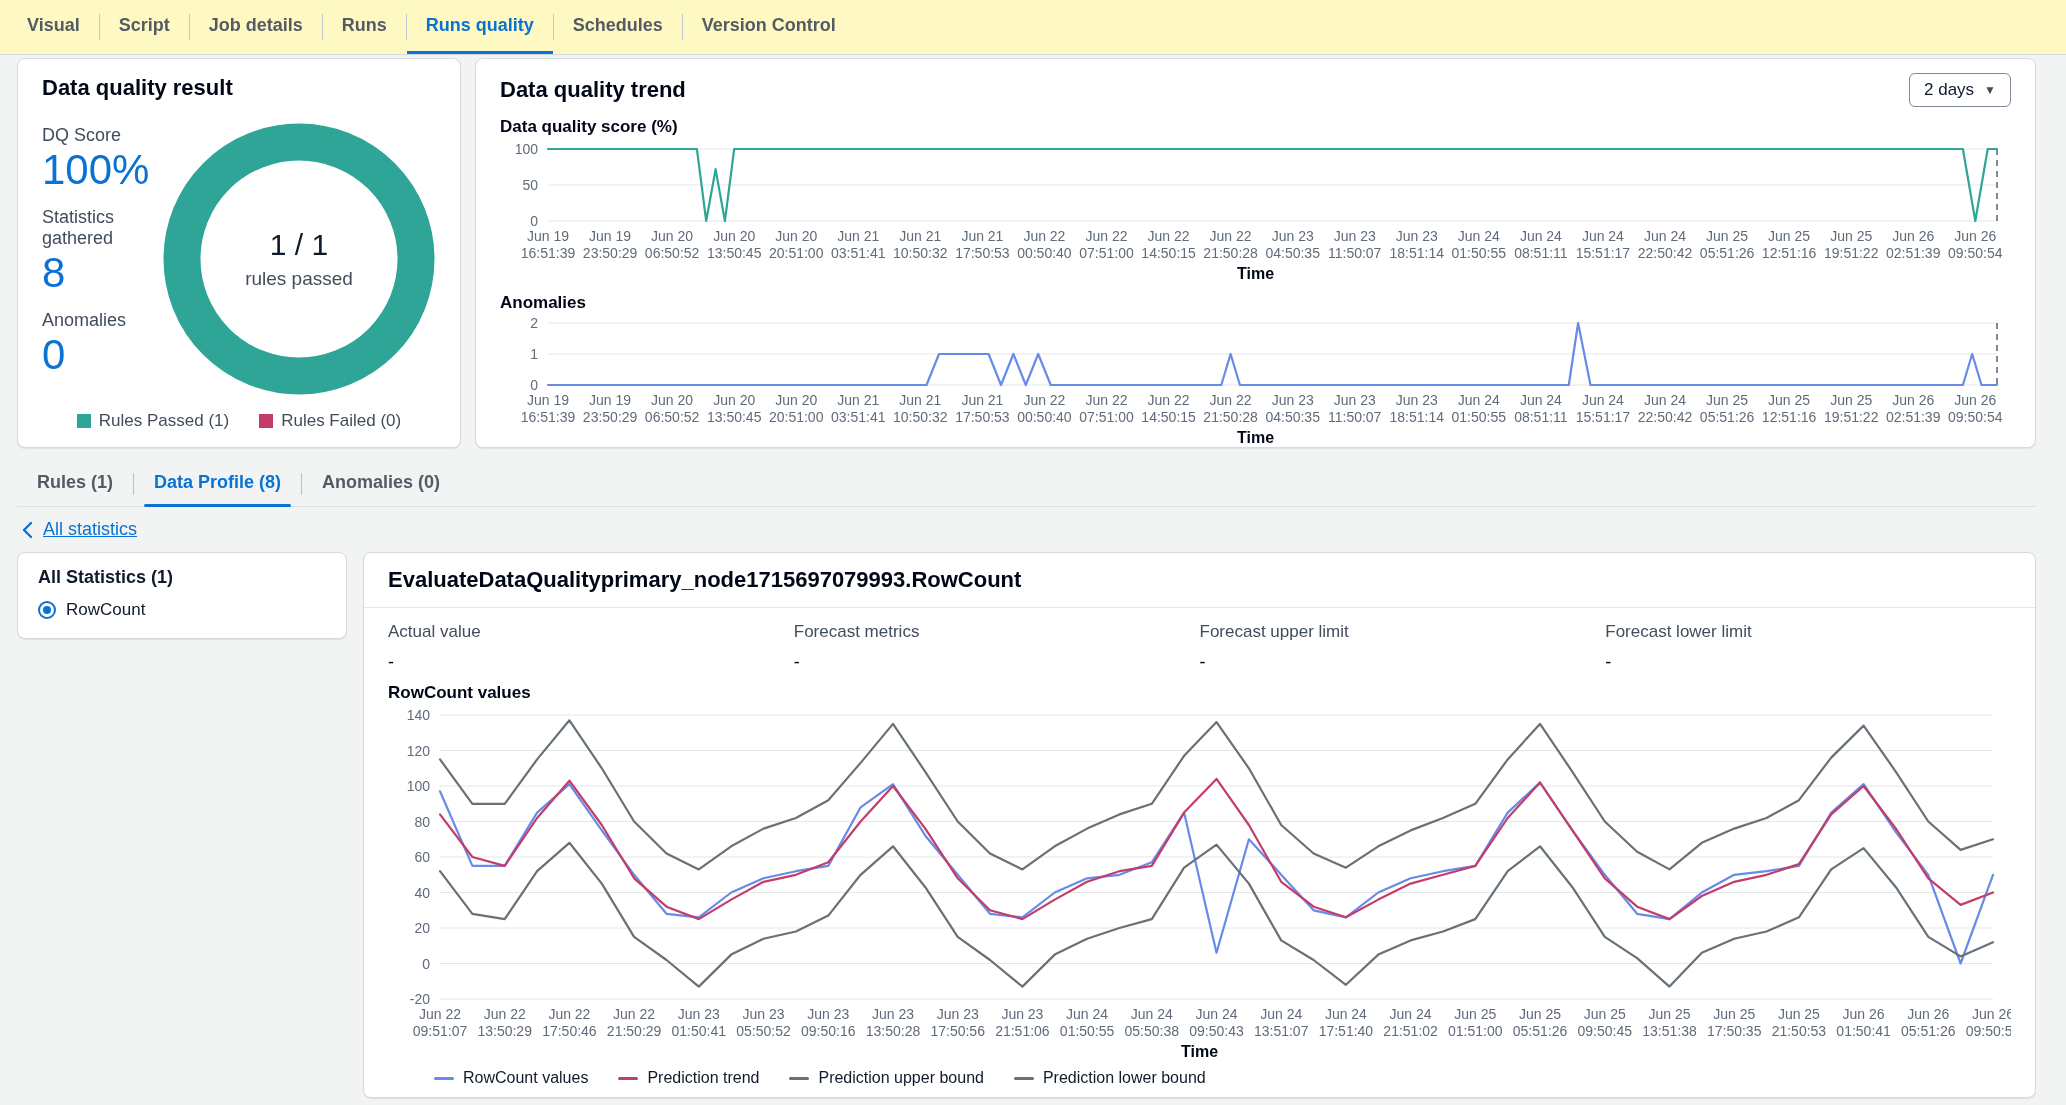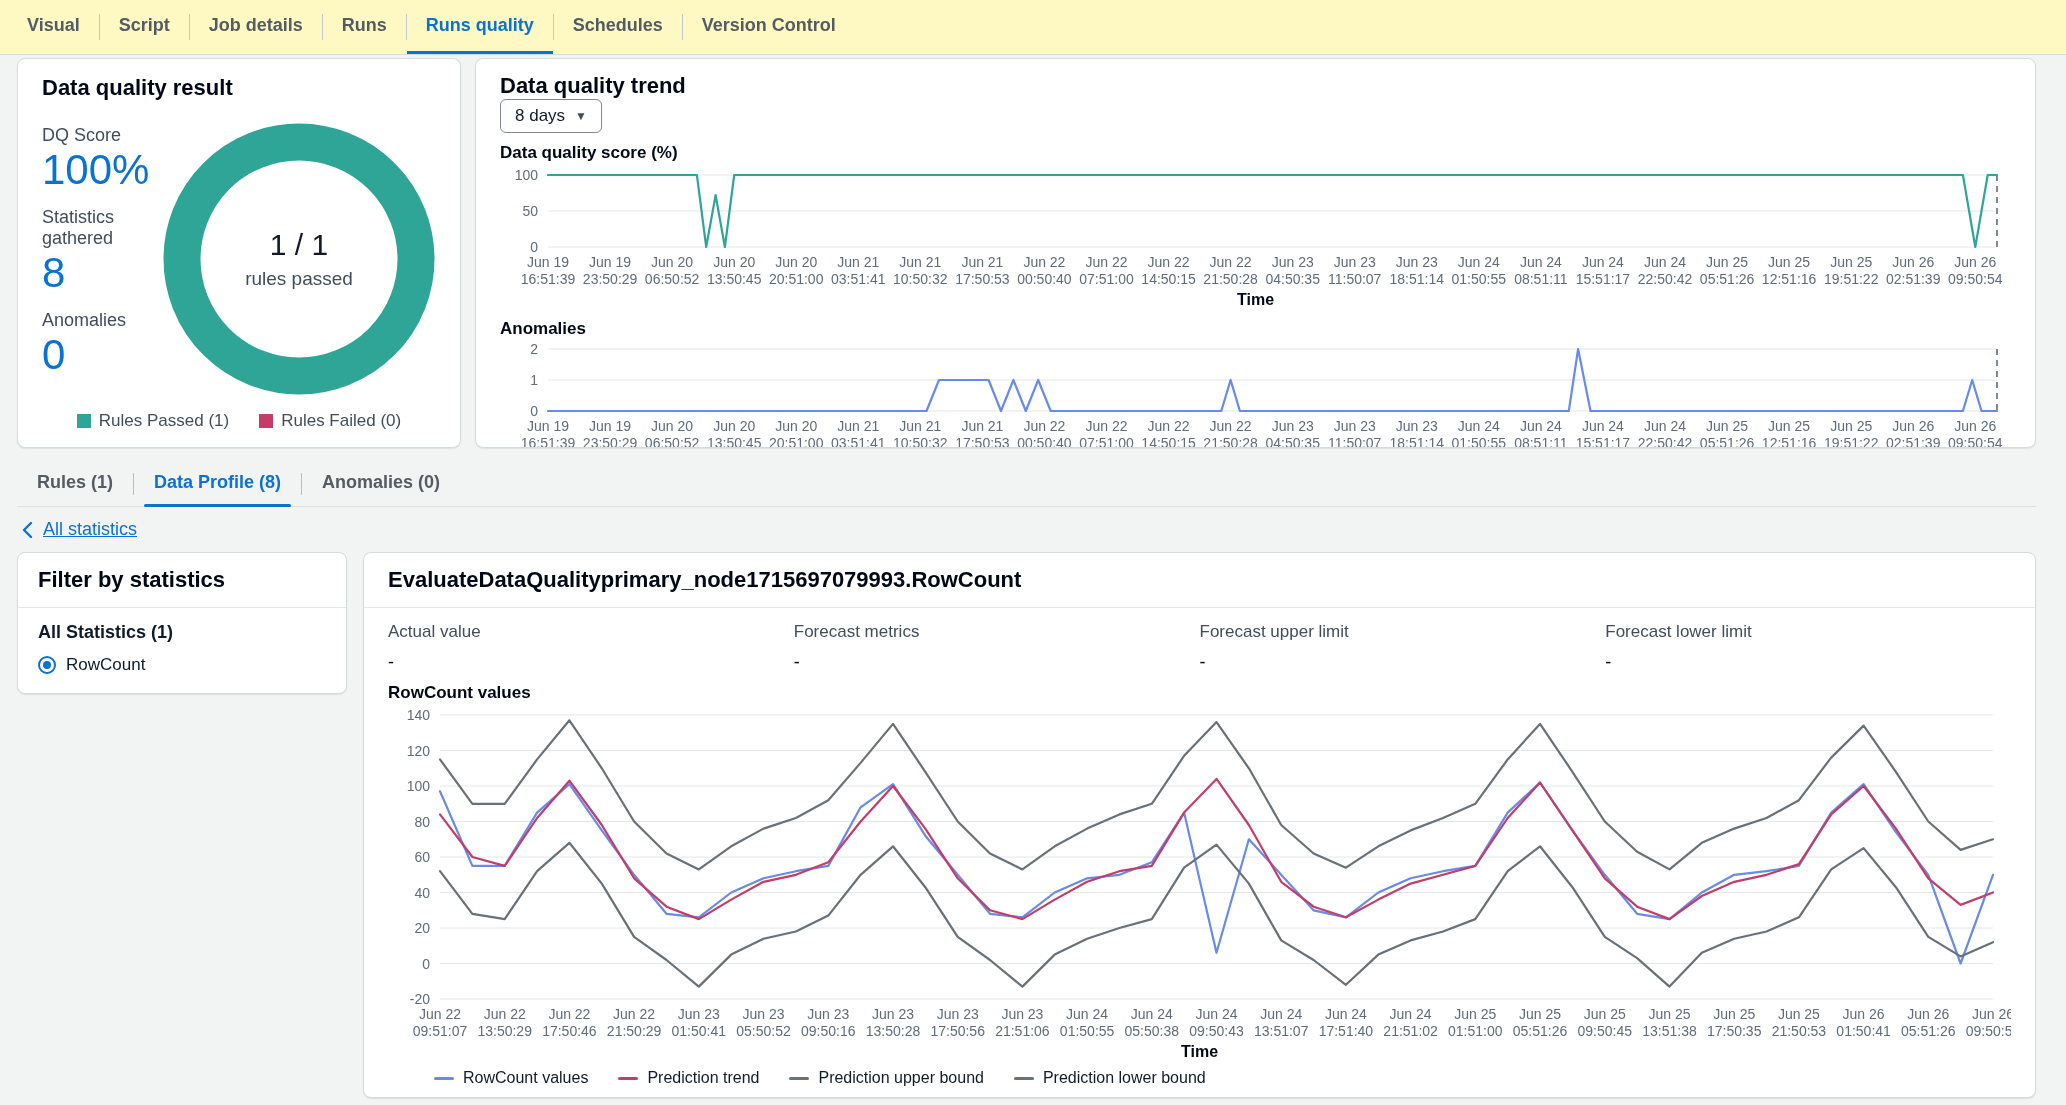--- a/index.html
+++ b/index.html
@@ -24,21 +24,21 @@
   .stats{width:120px;flex:none;display:flex;flex-direction:column;gap:15px;margin-top:2px;}
   .stat-label{font-size:18px;color:#414d5c;}
   .stat-value{font-size:42px;color:#0972d3;line-height:1.05;margin-top:2px;}
   .donut-wrap{flex:1;display:flex;align-items:center;justify-content:center;}
   .donut-center-value{font-size:30px;fill:#0f1b2a;}
   .donut-center-label{font-size:19px;fill:#414d5c;}
   .result-legend{display:flex;gap:30px;justify-content:center;margin-top:16px;font-size:17px;color:#414d5c;}
   .result-legend .item{display:flex;align-items:center;gap:8px;cursor:pointer;}
   .swatch{width:14px;height:14px;display:inline-block;}
 
-  .trend-head{display:flex;justify-content:space-between;align-items:flex-start;flex-direction:column;}
+  .trend-head{display:flex;justify-content:space-between;align-items:center;}
   .select-btn{display:flex;align-items:center;gap:10px;border:1px solid #7d8998;border-radius:6px;background:#fff;padding:6px 14px;font-size:17px;color:#0f1b2a;cursor:pointer;font-family:inherit;}
   .caret{font-size:12px;color:#414d5c;}
   .chart-subtitle{font-size:17px;font-weight:700;color:#000716;margin:10px 0 2px;}
   .time-label{text-align:center;font-size:16px;font-weight:700;color:#000716;margin-top:-6px;}
   svg text.tick{font-size:14px;fill:#5f6b7a;font-family:inherit;}
 
   .subtabs{display:flex;align-items:center;margin-top:14px;border-bottom:1px solid #dde1e3;}
   .subtab{padding:10px 20px 13px;font-size:18px;font-weight:700;color:#545b64;position:relative;cursor:pointer;white-space:nowrap;}
   .subtab.active{color:#0972d3;}
   .subtab.active::after{content:"";position:absolute;left:10px;right:10px;bottom:-1px;height:3px;background:#0972d3;border-radius:2px;}
@@ -140,21 +140,21 @@
             <span class="swatch" style="background: rgb(195, 61, 105);"></span>
             <span>Rules Failed (0)</span>
           </span>
         </div>
       </div>
 
       <div class="card trend-card">
         <div class="trend-head">
           <div class="card-title">Data quality trend</div>
           <button class="select-btn">
-            <span>8 days</span>
+            <span>2 days</span>
             <span class="caret">▼</span>
           </button>
         </div>
         <div class="chart-subtitle">Data quality score (%)</div>
         <svg id="chart-score" width="1511" height="128">
             <line x1="48" x2="1497" y1="82.0" y2="82.0" stroke="#e4e7e7" stroke-width="1"></line>
             <text class="tick" x="38" y="87.0" text-anchor="end">0</text>
             <line x1="48" x2="1497" y1="46.0" y2="46.0" stroke="#e4e7e7" stroke-width="1"></line>
             <text class="tick" x="38" y="51.0" text-anchor="end">50</text>
             <line x1="48" x2="1497" y1="10.0" y2="10.0" stroke="#e4e7e7" stroke-width="1"></line>
@@ -285,23 +285,20 @@
     <div class="stats-link">
       <svg width="14" height="18" viewBox="0 0 14 18">
         <polyline points="10,2 3,9 10,16" fill="none" stroke="#0972d3" stroke-width="2.4" stroke-linecap="round" stroke-linejoin="round"></polyline>
       </svg>
       <span class="txt">All statistics</span>
     </div>
 
     <div class="bottom-row">
 
       <div class="card filter-card">
-        <div class="filter-head">
-          <div class="card-title">Filter by statistics</div>
-        </div>
         <div class="filter-body">
           <div class="group-label">All Statistics (1)</div>
           <div class="radio-row">
             <span class="radio-outer">
                 <span class="radio-dot"></span>
               </span>
             <span>RowCount</span>
           </div>
         </div>
       </div>

